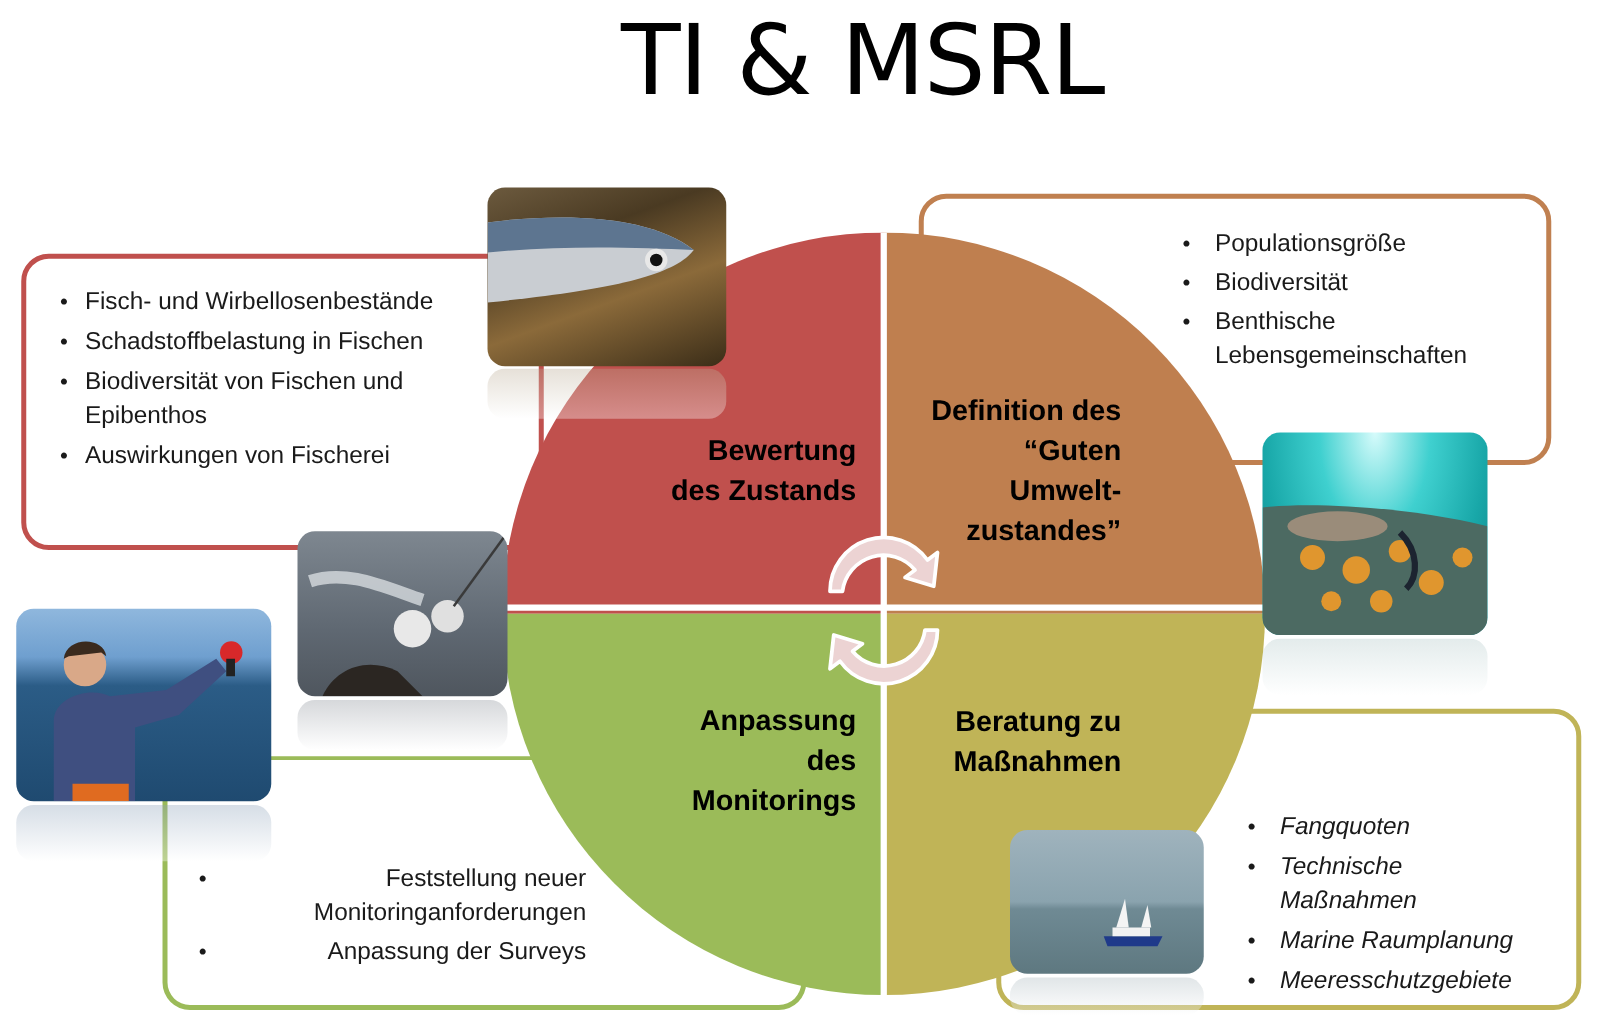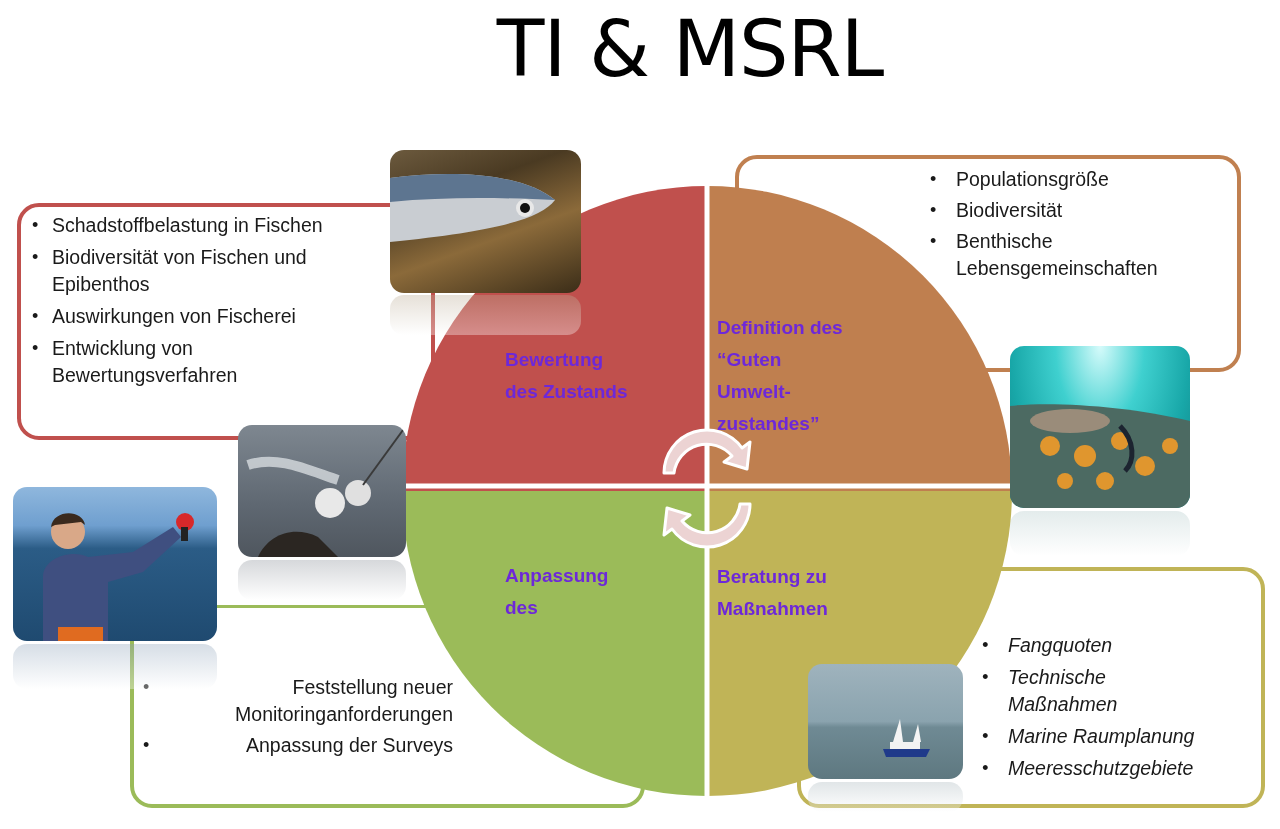--- a/index.html
+++ b/index.html
@@ -5,35 +5,35 @@
   html, body { margin:0; padding:0; background:#ffffff; }
   body { width:1280px; height:829px; position:relative; overflow:hidden;
          font-family:"Liberation Sans", "DejaVu Sans", sans-serif; color:#1a1a1a; }
   .title { position:absolute; left:0; top:4px; width:1380px; text-align:center;
            font-size:78px; font-family:"DejaVu Sans", sans-serif; font-weight:400; color:#000; letter-spacing:-1px; }
   .box { position:absolute; background:#fff; border-style:solid; border-width:4px; border-radius:22px; box-sizing:border-box; }
   .box-red { left:17px; top:203px; width:418px; height:237px; border-color:#c0504d; }
   .box-brown { left:735px; top:155px; width:506px; height:217px; border-color:#c08050; }
   .box-green { left:130px; top:605px; width:515px; height:203px; border-color:#9bbb59; border-top-width:3px; }
   .box-olive { left:797px; top:567px; width:468px; height:241px; border-color:#c0b457; }
-  .blist { position:absolute; margin:0; padding:0; list-style:none; font-size:19.5px; line-height:27px; color:#1a1a1a; }
+  .blist { position:absolute; margin:16px; padding:0; list-style:none; font-size:19.5px; line-height:27px; color:#1a1a1a; }
   .blist li { position:relative; padding-left:22px; }
   .blist li::before { content:"\2022"; position:absolute; left:2px; top:0; font-size:18px; }
   .blist.wide li { padding-left:30px; }
   .blist.wide li::before { left:4px; }
   .l-red { left:30px; top:212px; }
   .l-red li { margin-bottom:5px; }
   .l-brown { left:926px; top:166px; }
   .l-brown li { margin-bottom:4px; }
   .l-green { left:141px; top:674px; }
   .l-green li { margin-bottom:4px;text-align:right; }
   .l-olive { left:978px; top:632px;font-style:italic; }
   .l-olive li { margin-bottom:5px; }
   .wheel { position:absolute; left:402px; top:186px; width:610px; height:610px; }
-  .qlabel { position:absolute; color:#6d28d9; font-weight:700; font-size:19px; line-height:32px; text-align:left; }
+  .qlabel { position:absolute; color:#000000; font-weight:700; font-size:23px; line-height:32px; text-align:right; }
   .q1 { left:505px; top:344px; width:180px; }
   .q2 { left:717px; top:312px; width:180px; }
   .q3 { left:505px; top:560px; width:180px; }
   .q4 { left:717px; top:561px; width:180px; }
   .photo { position:absolute; border-radius:14px; overflow:hidden; }
   .reflect { position:absolute; border-radius:14px; opacity:0.35; }
   .p-fish { left:390px; top:150px; width:191px; height:143px;
             background:linear-gradient(160deg,#6c5a3e 0%,#4a3a22 30%,#8b6a3a 60%,#3b2d18 100%); }
   .p-net { left:238px; top:425px; width:168px; height:132px;
            background:linear-gradient(180deg,#7e8790 0%,#5f6872 60%,#4f565e 100%); }
@@ -54,24 +54,24 @@
 <body>
 
 <div class="title">TI &amp; MSRL</div>
 
 <div class="box box-red"></div>
 <div class="box box-brown"></div>
 <div class="box box-green"></div>
 <div class="box box-olive"></div>
 
 <ul class="blist l-red">
+  <li>Fisch- und Wirbellosenbestände</li>
   <li>Schadstoffbelastung in Fischen</li>
   <li style="width:320px">Biodiversität von Fischen und Epibenthos</li>
   <li>Auswirkungen von Fischerei</li>
-  <li style="width:250px">Entwicklung von Bewertungsverfahren</li>
 </ul>
 
 <ul class="blist wide l-brown">
   <li>Populationsgröße</li>
   <li>Biodiversität</li>
   <li style="width:230px">Benthische Lebensgemeinschaften</li>
 </ul>
 
 <ul class="blist l-green">
   <li style="width:290px">Feststellung neuer Monitoringanforderungen</li>
@@ -104,20 +104,21 @@
 </div>
 <div class="qlabel q2">
   <div>Definition des</div>
   <div>“Guten</div>
   <div>Umwelt-</div>
   <div>zustandes”</div>
 </div>
 <div class="qlabel q3">
   <div>Anpassung</div>
   <div>des</div>
+  <div>Monitorings</div>
 </div>
 <div class="qlabel q4">
   <div>Beratung zu</div>
   <div>Maßnahmen</div>
 </div>
 
 <div class="photo p-fish">
   <svg width="191" height="143" viewBox="0 0 191 143">
     <path d="M0,28 C60,20 130,22 165,50 C150,70 100,82 0,92 Z" fill="#c9cdd2"></path>
     <path d="M0,28 C60,20 130,22 165,50 C120,48 60,46 0,52 Z" fill="#5d7590"></path>

